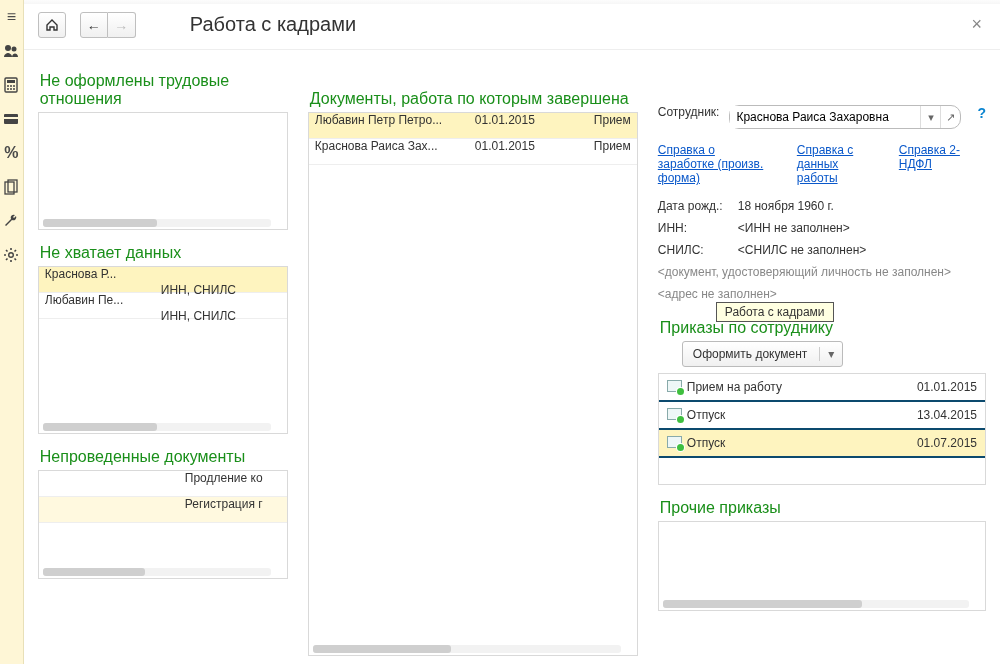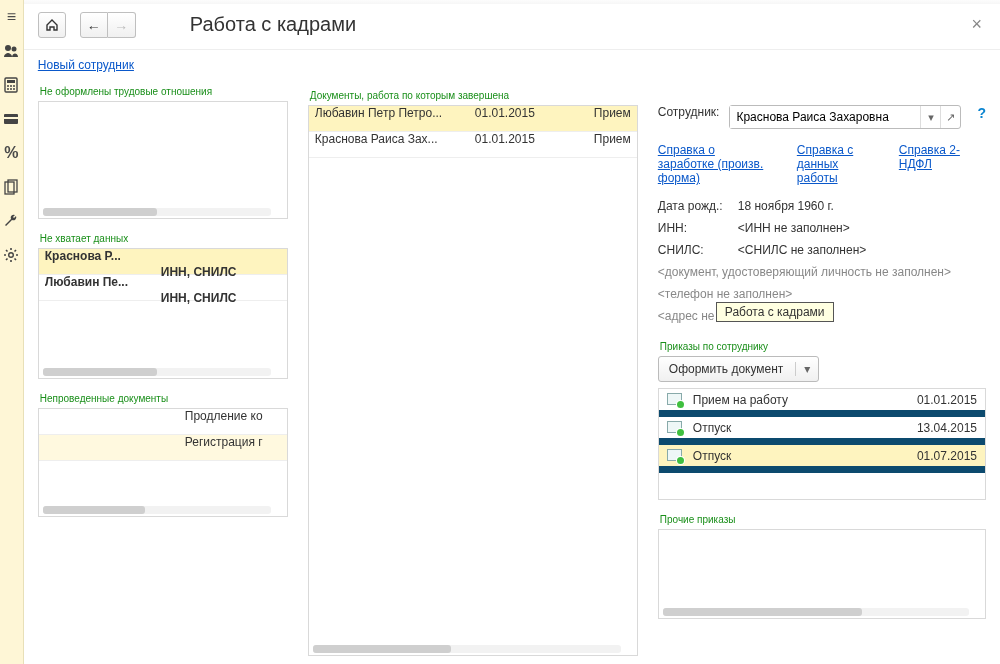--- a/index.html
+++ b/index.html
@@ -13,43 +13,43 @@
   .tb-dbl { display:flex; }
   .tb-dbl .tb-btn:first-child { border-top-right-radius:0;border-bottom-right-radius:0; }
   .tb-dbl .tb-btn:last-child { border-top-left-radius:0;border-bottom-left-radius:0; border-left:none; color:#bbb;}
   .page-title { font-size:20px; font-weight:400; margin-left:40px; }
   .close-x { margin-left:auto; font-size:18px; color:#888; cursor:pointer; padding:0 4px;}
   .content { flex:1; padding:8px 14px 8px 14px; display:flex; gap:20px; overflow:hidden;}
   .col-left { width:250px; display:flex; flex-direction:column; }
   .col-mid { width:330px; display:flex; flex-direction:column;}
   .col-right { flex:1; display:flex; flex-direction:column;}
   .link { color:#0a58ca; text-decoration:underline; cursor:pointer; }
-  .sect-head { color:#1a8f1a; font-size:10px; margin:14px 0 4px 2px; }
+  .sect-head { color:#1a8f1a; font-size:16px; margin:14px 0 4px 2px; }
   .box { border:1px solid #d9d9d9; background:#fff; position:relative; }
   .box .hscroll { position:absolute; bottom:2px; left:4px; right:16px; height:8px; background:#f2f2f2; border-radius:3px;}
   .box .hscroll .thumb { position:absolute; height:8px; background:#cfcfcf; border-radius:3px; }
   .table-row { display:flex; align-items:flex-start; height:26px; border-bottom:1px solid #eee; padding:0 6px; cursor:pointer;}
   .table-row.sel { background:#fef4bf; }
   .table-row.sel2 { background:#fff9df; }
   .cell { overflow:hidden; white-space:nowrap; text-overflow:ellipsis; }
   .row-emp { display:flex; gap:10px; margin-bottom:6px;margin-top:47px;}
-  .emp-input { display:flex; border:1px solid #bbb; border-radius:3px; height:24px; background:#fff;}
+  .emp-input { display:flex; border:1px solid #bbb; border-radius:10px; height:24px; background:#fff;}
   .emp-input input { border:none; outline:none; padding:0 6px; font-size:12px; width:190px;}
   .emp-input .inp-btn { width:20px; border-left:1px solid #ddd; display:flex;align-items:center;justify-content:center; cursor:pointer; color:#666; font-size:11px;}
   .help-q { color:#0a84d0; font-weight:bold; font-size:14px; cursor:pointer; margin-left:6px;}
   .links-row { display:flex; gap:28px; margin:8px 0 10px 0;}
   .kv { display:flex; margin:4px 0; }
   .kv .k { width:80px; color:#333;}
   .kv .v { color:#333;}
   .placeholder { color:#888; margin:4px 0;}
   .tooltip { position:absolute; border:1px solid #555; background:#ffffe1; padding:2px 8px; font-size:12px; z-index:50;}
   .btn-doc { display:flex; align-items:center; height:26px; border:1px solid #bbb; border-radius:3px; background:linear-gradient(#fff,#f0f0f0); cursor:pointer; padding:0 8px 0 10px; gap:12px; font-size:12px;}
   .btn-doc .caret { border-left:1px solid #ccc; padding-left:8px; color:#666;}
   .doc-list { border:1px solid #d9d9d9; margin-top:6px; position:relative;}
-  .doc-row { display:flex; align-items:center; height:28px; padding:0 8px; gap:10px; border-bottom:7px solid #0c4a6e; cursor:pointer;justify-content:flex-end;}
+  .doc-row { display:flex; align-items:center; height:28px; padding:0 8px; gap:4px; border-bottom:2px solid #0c4a6e; cursor:pointer;justify-content:flex-end;}
   .doc-row.sel { background:#fef4bf; }
   .doc-icon { width:16px; height:14px; position:relative;}
   .doc-icon::before { content:""; position:absolute; width:13px;height:10px; border:1px solid #8aa; background:#eef7f7; top:0;left:0;}
   .doc-icon::after { content:""; position:absolute; width:7px;height:7px; background:#3fbf3f; border-radius:50%; bottom:-1px; right:-1px; box-shadow:0 0 0 1px #fff;}
   .mid-table .cell1{width:160px;} .mid-table .cell2{width:90px;} .mid-table .cell3{flex:1;}
   .left-missing .cell1{width:110px;} .left-missing .cell2{flex:1; padding-left:6px;margin-top:16px;}
   .unposted .cell1{width:140px;} .unposted .cell2{flex:1;}
 </style>
 </head>
 <body>
@@ -123,31 +123,30 @@
         <div class="tb-btn">←</div>
         <div class="tb-btn">→</div>
       </div>
       <div class="page-title">Работа с кадрами</div>
       <div class="close-x">×</div>
     </div>
 
     <div class="content">
 
       <div class="col-left">
-        <span class="link">Новый сотрудник</span>
 
         <div class="sect-head">Не оформлены трудовые отношения</div>
         <div class="box" style="height:118px;">
           <div class="hscroll">
               <div class="thumb" style="left:0;width:50%;"></div>
             </div>
         </div>
 
         <div class="sect-head">Не хватает данных</div>
-        <div class="box left-missing" style="height:131px;font-weight:bold;">
+        <div class="box left-missing" style="height:168px;">
           <div id="missing-rows">
               <div class="table-row sel">
                 <span class="cell cell1">Краснова Р...</span>
                 <span class="cell cell2">ИНН, СНИЛС</span>
               </div>
               <div class="table-row">
                 <span class="cell cell1">Любавин Пе...</span>
                 <span class="cell cell2">ИНН, СНИЛС</span>
               </div>
             </div>
@@ -219,27 +218,26 @@
           </div>
         <div class="kv">
             <span class="k">ИНН:</span>
             <span class="v">&lt;ИНН не заполнен&gt;</span>
           </div>
         <div class="kv">
             <span class="k">СНИЛС:</span>
             <span class="v">&lt;СНИЛС не заполнен&gt;</span>
           </div>
         <div class="placeholder">&lt;документ, удостоверяющий личность не заполнен&gt;</div>
-        <div class="placeholder">&lt;телефон не заполнен&gt;</div>
         <div class="placeholder">&lt;адрес не заполнен&gt;</div>
 
         <div class="tooltip" style="left:58px; top:244px;">Работа с кадрами</div>
 
         <div class="sect-head">Приказы по сотруднику</div>
-        <div style="display:flex;">
+        <div style="display:flex;margin-left:24px;">
           <div class="btn-doc">
             <span>Оформить документ</span>
             <span class="caret">▾</span>
           </div>
         </div>
         <div class="doc-list" style="height:112px;">
           <div id="orders-rows">
               <div class="doc-row">
                 <span class="doc-icon"></span>
                 <span style="flex:1;">Прием на работу</span>

